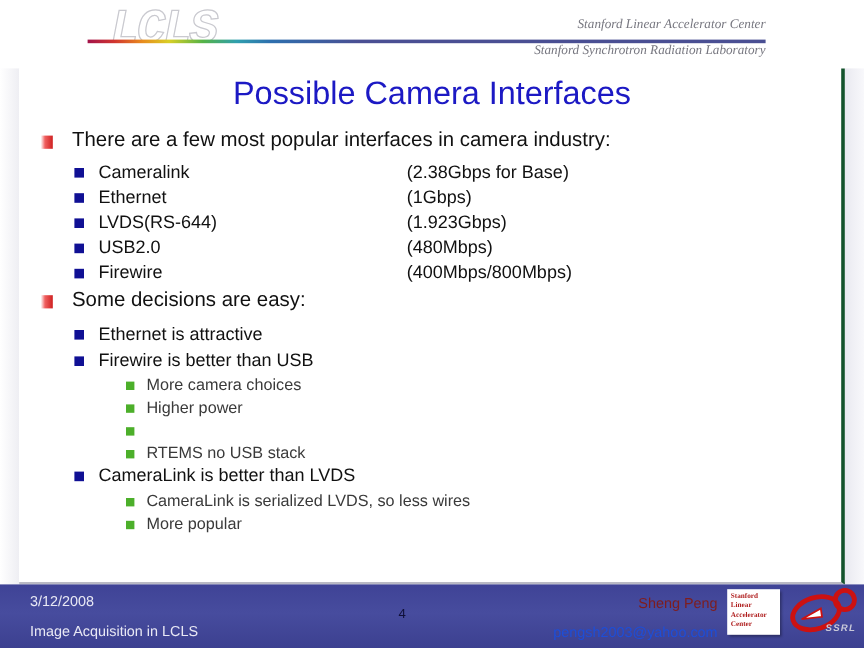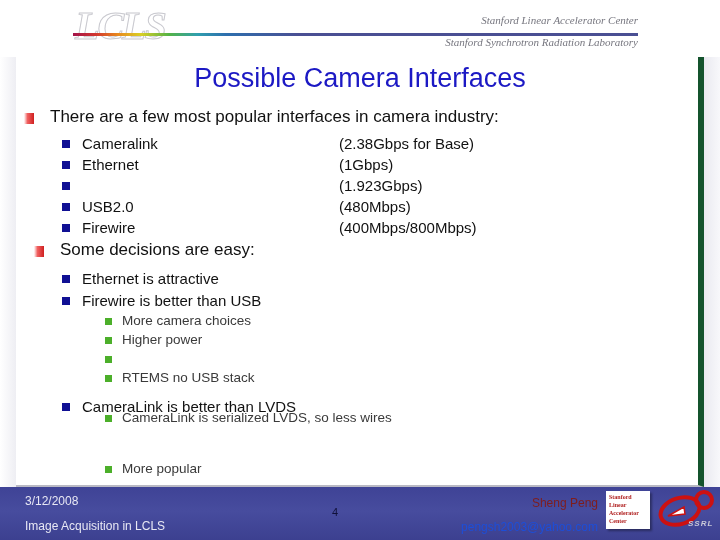--- a/index.html
+++ b/index.html
@@ -25,22 +25,22 @@
 
   
   .banner {
     position: absolute;
     left: 0; top: 0;
     width: 720px; height: 58px;
     background: #ffffff;
   }
   .logo-lcls {
     position: absolute;
-    left: 75px; top: 4px;
-    font-family: Liberation Serif, serif;
+    left: 92px; top: 4px;
+    font-family: Liberation Mono, monospace;
     font-size: 40px;
     font-style: italic;
     font-weight: bold;
     letter-spacing: -2px;
     color: #ffffff;
     -webkit-text-stroke: 1px #c9c9cf;
     text-shadow: 0 0 0 #d5d5dc;
     line-height: 44px;
   }
   .rainbow-line {
@@ -64,21 +64,21 @@
   }
   .banner-text.line1 { top: 14px; }
   .banner-text.line2 { top: 36px; }
 
   
   .body-panel {
     position: absolute;
     left: 16px; top: 57px;
     width: 688px; height: 430px;
     background: #ffffff;
-    border-right: 6px solid #14532d;
+    border-right: 3px solid #14532d;
     border-bottom: 2px solid #b9b9c4;
     box-sizing: border-box;
   }
   .left-shade {
     position: absolute;
     left: 0; top: 57px;
     width: 16px; height: 430px;
     background: linear-gradient(to right, #ffffff 0%, #eeeef3 100%);
   }
   .right-shade {
@@ -243,37 +243,38 @@
     <div class="banner-text line2">Stanford Synchrotron Radiation Laboratory</div>
   </div>
 
   <div class="left-shade"></div>
   <div class="right-shade"></div>
 
   <div class="body-panel">
 
     <div class="slide-title">Possible Camera Interfaces</div>
 
-    <div class="l1" style="left:8px; top:50px;text-align:right;">
+    <div class="l1" style="left:18px; top:50px;text-align:right;">
       <span class="bullet"></span>
       <span class="txt">There are a few most popular interfaces in camera industry:</span>
     </div>
 
     <div class="l2" style="left:46px; top:78px;">
       <span class="bullet"></span>
       <span class="txt">Cameralink</span>
       <span class="spec">(2.38Gbps for Base)</span>
     </div>
     <div class="l2" style="left:46px; top:99px;">
       <span class="bullet"></span>
       <span class="txt">Ethernet</span>
       <span class="spec">(1Gbps)</span>
     </div>
     <div class="l2" style="left:46px; top:120px;">
       <span class="bullet"></span>
+      <span class="txt">LVDS(RS-644)</span>
       <span class="spec">(1.923Gbps)</span>
     </div>
     <div class="l2" style="left:46px; top:141px;">
       <span class="bullet"></span>
       <span class="txt">USB2.0</span>
       <span class="spec">(480Mbps)</span>
     </div>
     <div class="l2" style="left:46px; top:162px;">
       <span class="bullet"></span>
       <span class="txt">Firewire</span>
@@ -303,29 +304,29 @@
       <span class="txt">Higher power</span>
     </div>
     <div class="l3" style="left:89px; top:294px;">
       <span class="bullet"></span>
     </div>
     <div class="l3" style="left:89px; top:313px;">
       <span class="bullet"></span>
       <span class="txt">RTEMS no USB stack</span>
     </div>
 
-    <div class="l2" style="left:46px; top:341px;">
+    <div class="l2" style="left:46px; top:331px;">
       <span class="bullet"></span>
       <span class="txt">CameraLink is better than LVDS</span>
     </div>
     <div class="l3" style="left:89px; top:353px;">
       <span class="bullet"></span>
       <span class="txt">CameraLink is serialized LVDS, so less wires</span>
     </div>
-    <div class="l3" style="left:89px; top:372px;margin-top:32px;">
+    <div class="l3" style="left:89px; top:372px;">
       <span class="bullet"></span>
       <span class="txt">More popular</span>
     </div>
 
   </div>
 
   <div class="footer"></div>
 
   <div class="footer-date">3/12/2008</div>
   <div class="footer-subject">Image Acquisition in LCLS</div>

